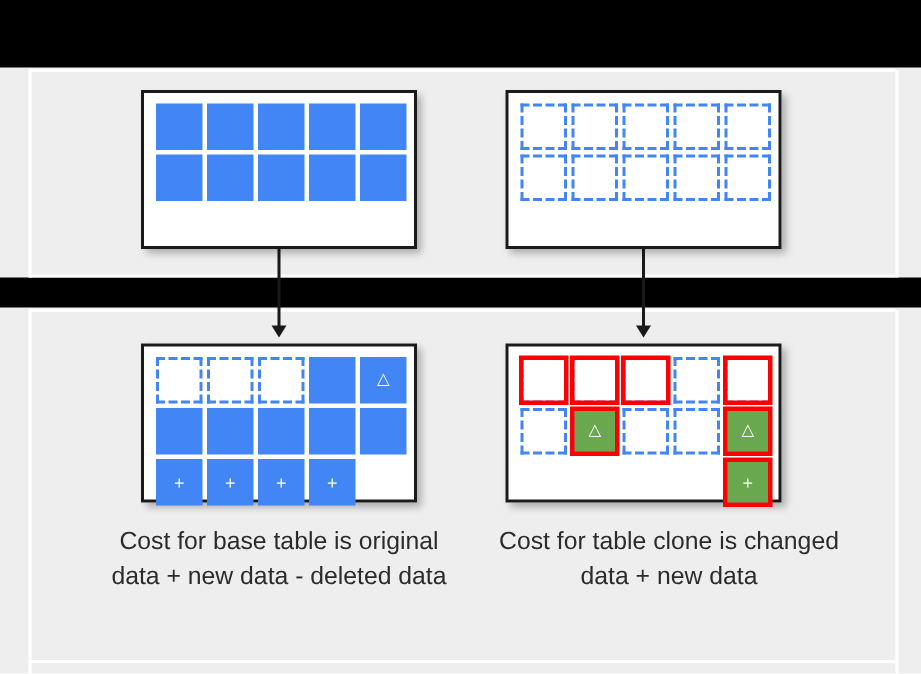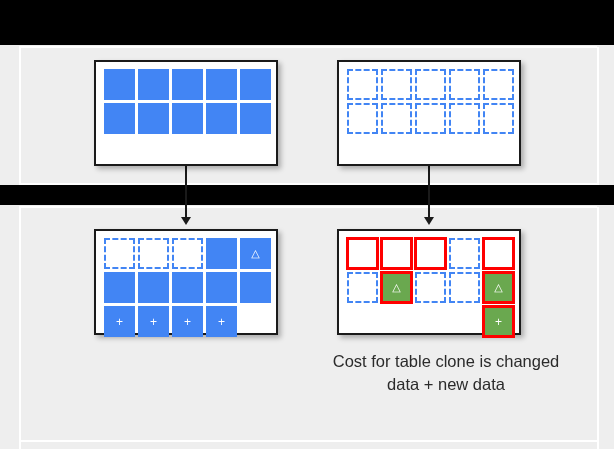--- a/index.html
+++ b/index.html
@@ -216,15 +216,16 @@
         <div class="cell empty"></div>
         <div class="cell empty"></div>
         <div class="cell empty"></div>
         <div class="cell empty"></div>
         <div class="cell green ring">
           <span class="glyph">+</span>
         </div>
       </div>
   </div>
 
+  <div class="caption" id="caption-left">Cost for base table is original data + new data - deleted data</div>
   <div class="caption" id="caption-right">Cost for table clone is changed data + new data</div>
 
 </div>
 
 </body></html>

